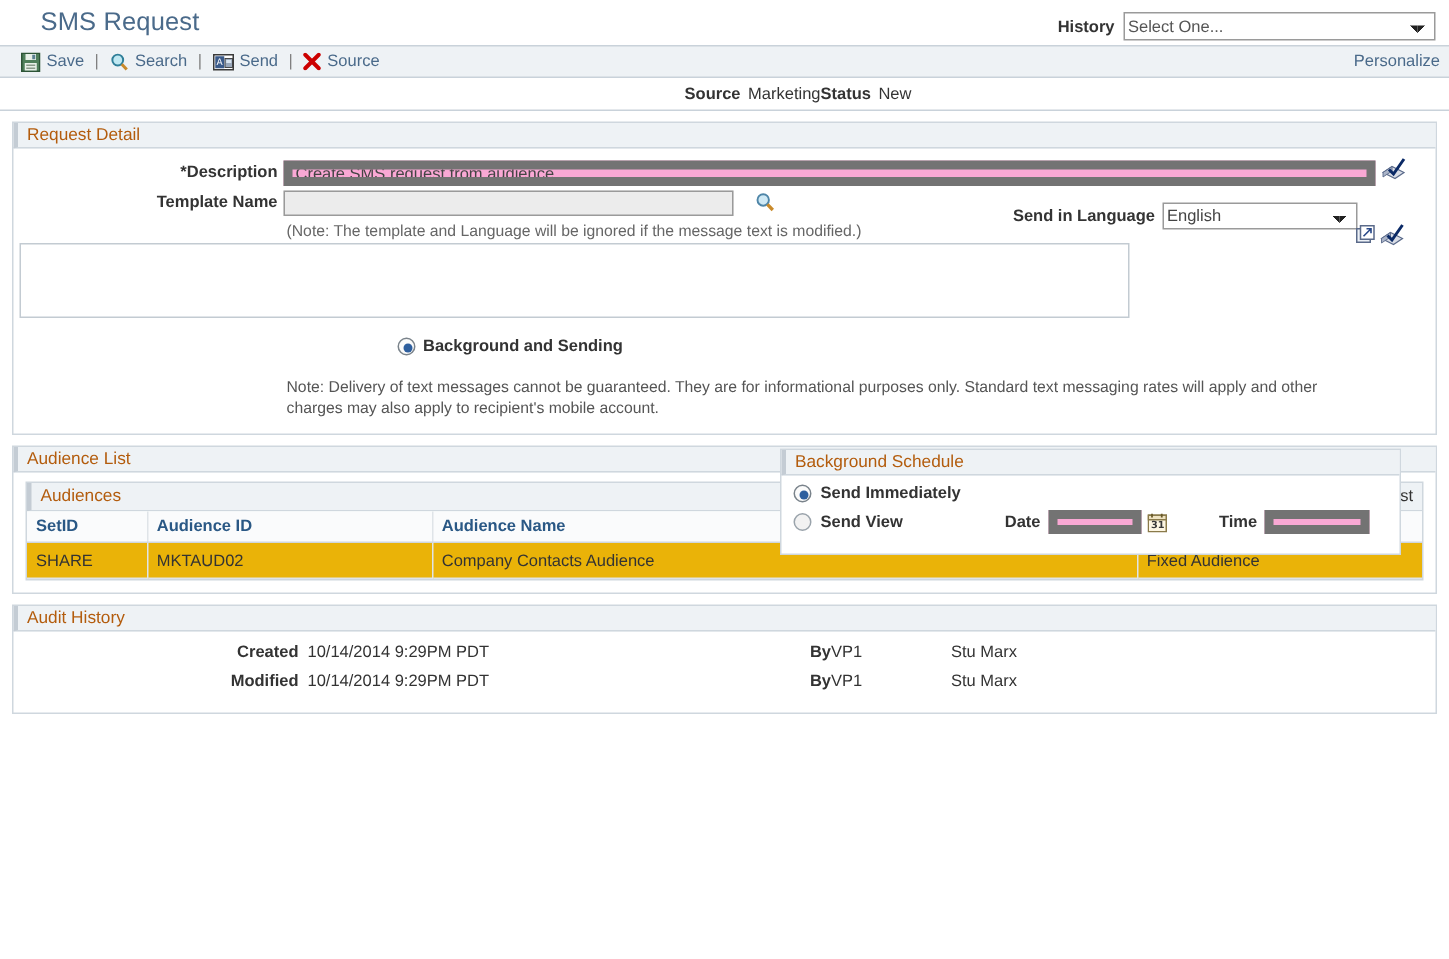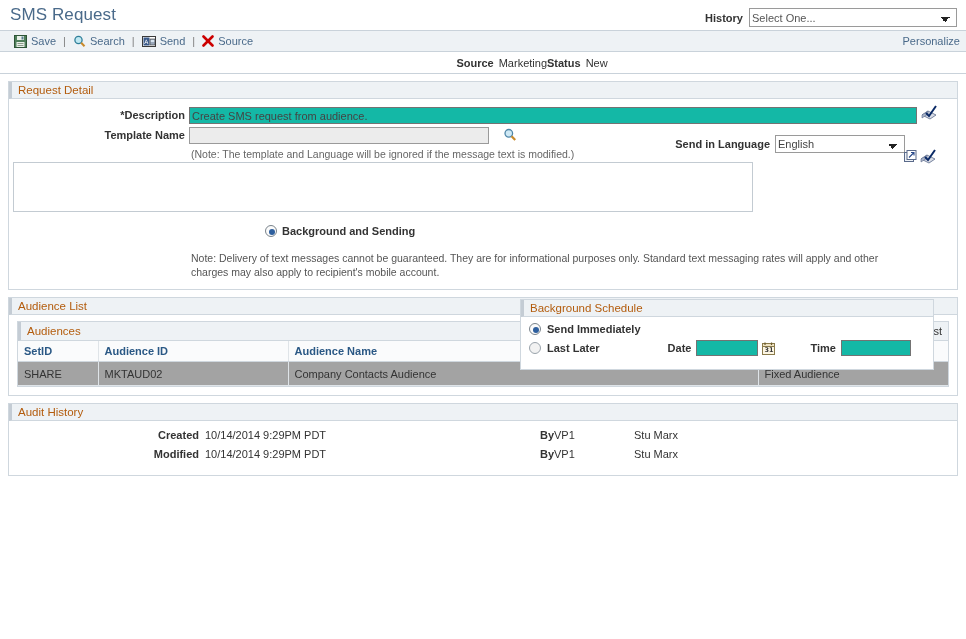--- a/index.html
+++ b/index.html
@@ -11,21 +11,21 @@
     font-family: "Liberation Sans", sans-serif;
     font-size: 11px;
     color: #333333;
     overflow: hidden;
   }
   .page { position: relative; width: 966px; height: 639px; }
 
   
   .topbar {
     display: flex; align-items: flex-start; justify-content: space-between;
-    padding: 4px 6px 0 10px;
+    padding: 4px 6px 0 27px;
     height: 30px;
   }
   .page-title {
     font-size: 17px; color: #4a6a8a; font-weight: normal;
     letter-spacing: 0.1px; line-height: 22px;
   }
   .history-wrap { display: flex; align-items: center; gap: 6px; padding-top: 4px; padding-right: 3px;}
   .history-label { font-weight: bold; font-size: 11px; color: #333; }
   .sel {
     width: 208px; height: 19px; font-size: 11px;
@@ -81,21 +81,21 @@
   }
   .group-body { padding: 0; }
 
   
   .frm { position: relative; padding: 8px 0 0 0; }
   .row { display: flex; align-items: flex-start; margin-bottom: 3px; }
   .rlabel { width: 176px; text-align: right; font-weight: bold; color: #333; padding-top: 2px; font-size:11px;}
   .rfield { padding-left: 4px; display: flex; align-items: flex-start; }
 
   .inp {
-    border: 1px solid #737373; background:#14b8a6; height: 17px;
+    border: 6px solid #737373; background:#f9a8d4; height: 17px;
     font-family: "Liberation Sans", sans-serif; font-size: 11px; color: #444;
     padding: 0 2px;
   }
   .inp.readonly { background: #ececec; border:1px solid #9a9a9a; }
   .inp-desc { width: 728px; }
   .inp-tmpl { width: 300px; }
   .ta {
     border: 1px solid #c3cbd2; background:#fff; width: 740px; height: 50px;
     font-family: "Liberation Sans", sans-serif; font-size: 11px; color: #444;
     resize: none; padding: 2px;
@@ -173,21 +173,21 @@
   .pgcount { color:#333; font-size: 10.5px; }
 
   table.grid { border-collapse: collapse; width: 100%; background:#fff; }
   table.grid th {
     background: #fafbfc; border-bottom: 1px solid #cfd7de; border-right: 1px solid #dfe4e8;
     text-align: left; font-size: 11px; color:#2a5885; font-weight: bold;
     padding: 4px 6px; height: 20px;
   }
   table.grid td {
     border-right: 1px solid #dfe4e8; border-bottom: 1px solid #dfe4e8;
-    font-size: 11px; color:#333; padding: 5px 6px; height: 24px; background:#a3a3a3;
+    font-size: 11px; color:#333; padding: 5px 6px; height: 24px; background:#eab308;
   }
   table.grid th:last-child, table.grid td:last-child { border-right: none; }
 
   
   .audit-body { padding: 8px 0 8px 0; }
   .audit-row { display:flex; align-items:center; margin-bottom: 7px; }
   .au-l1 { width: 190px; text-align: right; font-weight: bold; font-size: 11px; color:#333; }
   .au-v1 { width: 260px; padding-left: 6px; color:#333; font-size:11px; }
   .au-l2 { width: 95px; text-align: right; font-weight: bold; font-size: 11px; color:#333; }
   .au-v2 { width: 80px; padding-left: 0; color:#333; font-size:11px; }
@@ -347,21 +347,21 @@
 
         <div class="sched">
           <div class="sched-hd">Background Schedule</div>
           <div class="sched-body">
             <div class="sched-line">
               <span class="rdo on"></span>
               <span class="rdo-lbl" style="margin-left:6px;">Send Immediately</span>
             </div>
             <div class="sched-line">
               <span class="rdo"></span>
-              <span class="rdo-lbl" style="margin-left:6px;">Last Later</span>
+              <span class="rdo-lbl" style="margin-left:6px;">Send View</span>
               <span class="dt-label" style="margin-left:68px;">Date</span>
               <input class="inp inp-date" style="margin-left: 5px;" type="text" value="">
               <span class="icn" style="margin-left:4px;">
                 <svg width="13" height="13" viewBox="0 0 13 13">
                   <rect x="0.5" y="1.5" width="12" height="11" fill="#fdf6e3" stroke="#8a7a4a"></rect>
                   <rect x="0.5" y="1.5" width="12" height="3" fill="#efe3c2" stroke="#8a7a4a"></rect>
                   <text x="2.4" y="10" font-size="6.5" fill="#3a3a3a" font-family="DejaVu Sans" font-weight="bold">31</text>
                   <line x1="3" y1="0.5" x2="3" y2="3" stroke="#6a5a2a" stroke-width="1.2"></line>
                   <line x1="9.5" y1="0.5" x2="9.5" y2="3" stroke="#6a5a2a" stroke-width="1.2"></line>
                 </svg>

